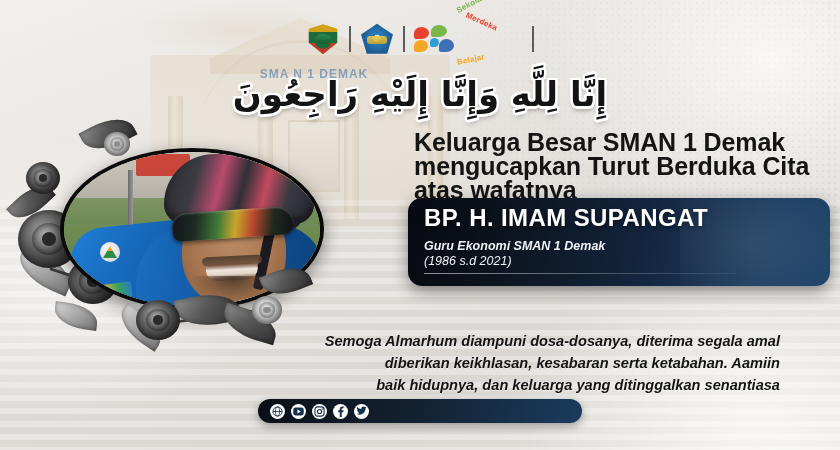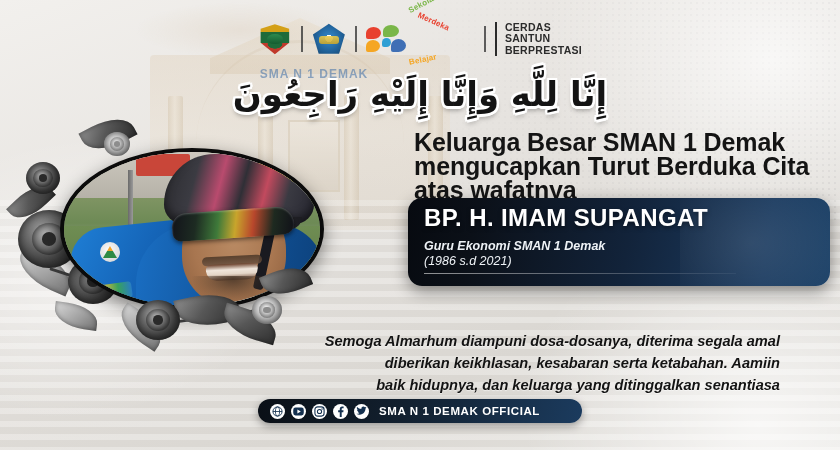--- a/index.html
+++ b/index.html
@@ -465,25 +465,20 @@
           <i class="b4"></i>
           <i class="b5"></i>
       </div>
       <div class="smb-text">
         <div class="l1">Sekolah</div>
         <div class="l2">Merdeka</div>
         <div class="l3">Belajar</div>
       </div>
     </div>
     <div class="logo-sep"></div>
-    <div class="tagline">
-      <div>CERDAS</div>
-      <div>SANTUN</div>
-      <div>BERPRESTASI</div>
-    </div>
   </div>
 
   <div class="calligraphy">
     <span>إِنَّا لِلَّهِ وَإِنَّا إِلَيْهِ رَاجِعُونَ</span>
   </div>
 
   <div class="portrait-zone">
     <div class="rose-cluster">
       <div class="leaf l5"></div>
       <div class="leaf l1"></div>
@@ -568,16 +563,15 @@
     <div class="sicon">
       <svg width="11" height="11" viewBox="0 0 24 24">
           <path d="M14.6 24V13.5h3.5l.5-4.1h-4V6.8c0-1.2.33-2 2-2h2.2V1.2C18.4 1.1 17.1 1 15.6 1c-3.1 0-5.2 1.9-5.2 5.4v3H6.9v4.1h3.5V24z" fill="#14304f"></path>
         </svg>
     </div>
     <div class="sicon">
       <svg width="11" height="10" viewBox="0 0 24 20">
           <path d="M23 2.4a9 9 0 0 1-2.6.72A4.5 4.5 0 0 0 22.4.6a9 9 0 0 1-2.86 1.1A4.5 4.5 0 0 0 11.8 5.8a12.8 12.8 0 0 1-9.3-4.7A4.5 4.5 0 0 0 3.9 7.1a4.4 4.4 0 0 1-2-.56v.06a4.5 4.5 0 0 0 3.6 4.4 4.5 4.5 0 0 1-2 .08 4.5 4.5 0 0 0 4.2 3.1A9 9 0 0 1 1 16.1a12.7 12.7 0 0 0 6.9 2c8.3 0 12.8-6.9 12.8-12.8v-.58A9.2 9.2 0 0 0 23 2.4z" fill="#14304f"></path>
         </svg>
     </div>
-    <div class="social-text">SMA N 1 DEMAK OFFICIAL</div>
   </div>
 
 </div>
 
 </body></html>

